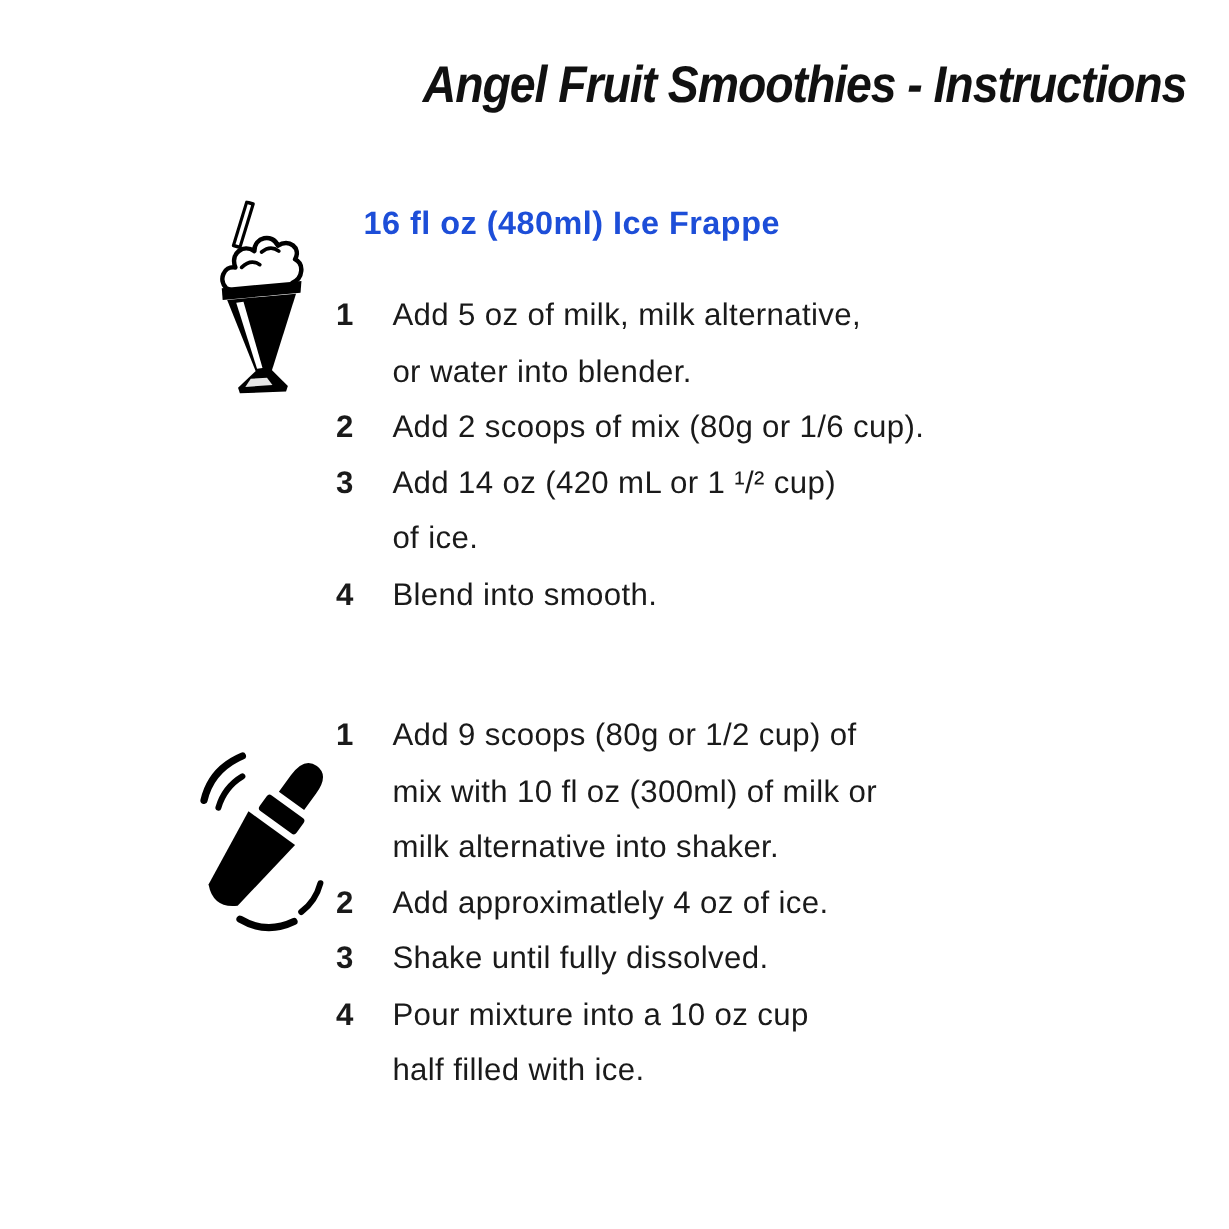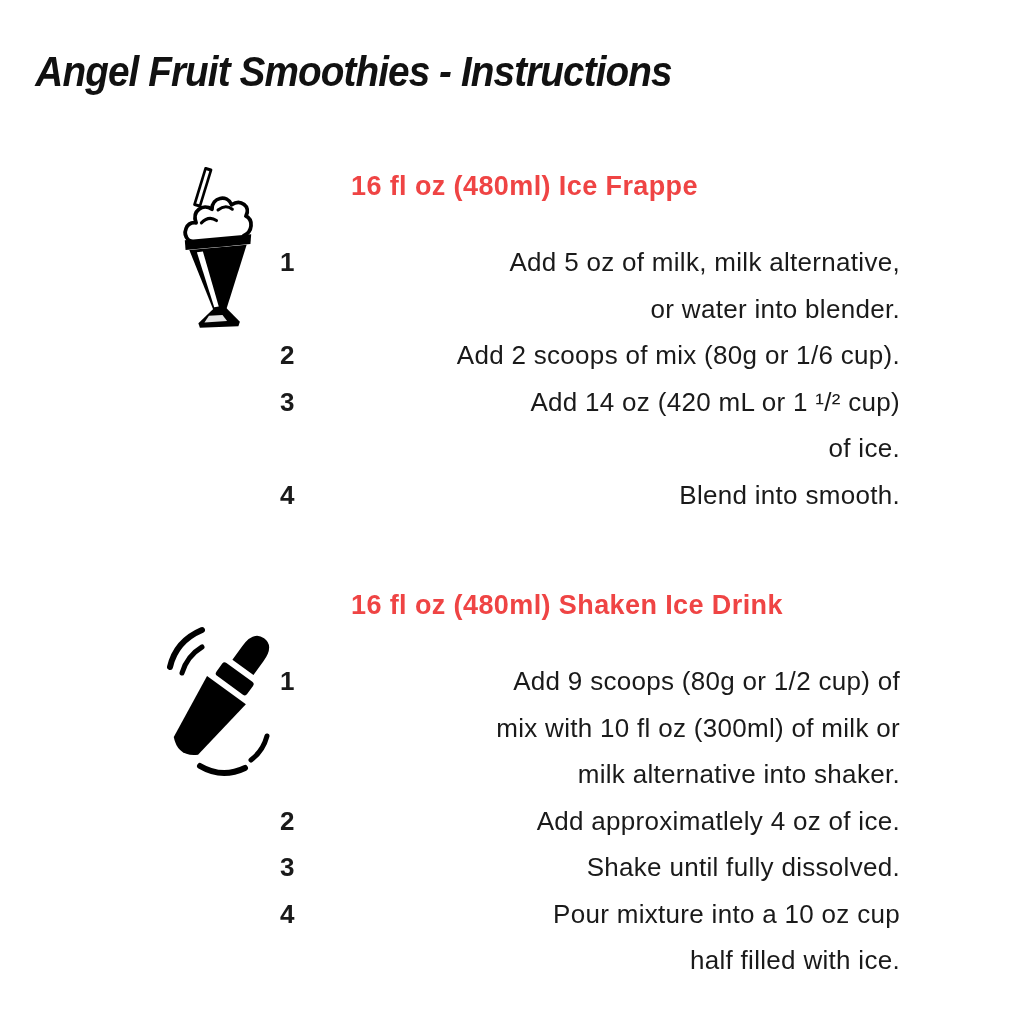--- a/index.html
+++ b/index.html
@@ -15,21 +15,21 @@
     position: relative;
     width: 1024px;
     height: 1024px;
     background: #ffffff;
   }
   .title {
     position: absolute;
     top: 47px;
     left: 0;
     width: 1024px;
-    text-align: left;
+    text-align: right;
     font-size: 43px;
     font-weight: bold;
     font-style: italic;
     color: #111111;
     letter-spacing: -1px;
   }
   .title .squeeze {
     display: inline-block;
     transform: scaleX(0.9);
     transform-origin: center;
@@ -38,23 +38,23 @@
   .section {
     position: absolute;
     left: 280px;
     width: 620px;
   }
   .section-1 { top: 170px; }
   .section-2 { top: 589px; }
   .section-heading {
     font-size: 27px;
     font-weight: bold;
-    color: #ef4444;
+    color: #1d4ed8;
     letter-spacing: 0.4px;
-    margin-left: 71px;
+    margin-left: 23px;
     line-height: 32px;
     margin-bottom: 37px;
     white-space: nowrap;
   }
   .step {
     display: flex;
     align-items: flex-start;
   }
   .step-number {
     flex: 0 0 47px;
@@ -63,21 +63,20 @@
     color: #1a1a1a;
     line-height: 46.5px;
   }
   .step-text {
     flex: 1 1 auto;
     font-size: 26px;
     color: #1a1a1a;
     line-height: 46.5px;
     letter-spacing: 0.3px;
     white-space: pre-line;
-    text-align: right;
   }
   .icon-frappe {
     position: absolute;
     left: 180px;
     top: 167px;
     width: 76px;
     height: 166px;
   }
   .icon-shaker {
     position: absolute;
@@ -156,21 +155,20 @@
       <div class="step-text">Add 14 oz (420 mL or 1 ¹/² cup)
 of ice.</div>
     </div>
     <div class="step">
       <div class="step-number">4</div>
       <div class="step-text">Blend into smooth.</div>
     </div>
   </div>
 
   <div class="section section-2">
-    <div class="section-heading">16 fl oz (480ml) Shaken Ice Drink</div>
     <div class="step">
       <div class="step-number">1</div>
       <div class="step-text">Add 9 scoops (80g or 1/2 cup) of
 mix with 10 fl oz (300ml) of milk or
 milk alternative into shaker.</div>
     </div>
     <div class="step">
       <div class="step-number">2</div>
       <div class="step-text">Add approximatlely 4 oz of ice.</div>
     </div>

